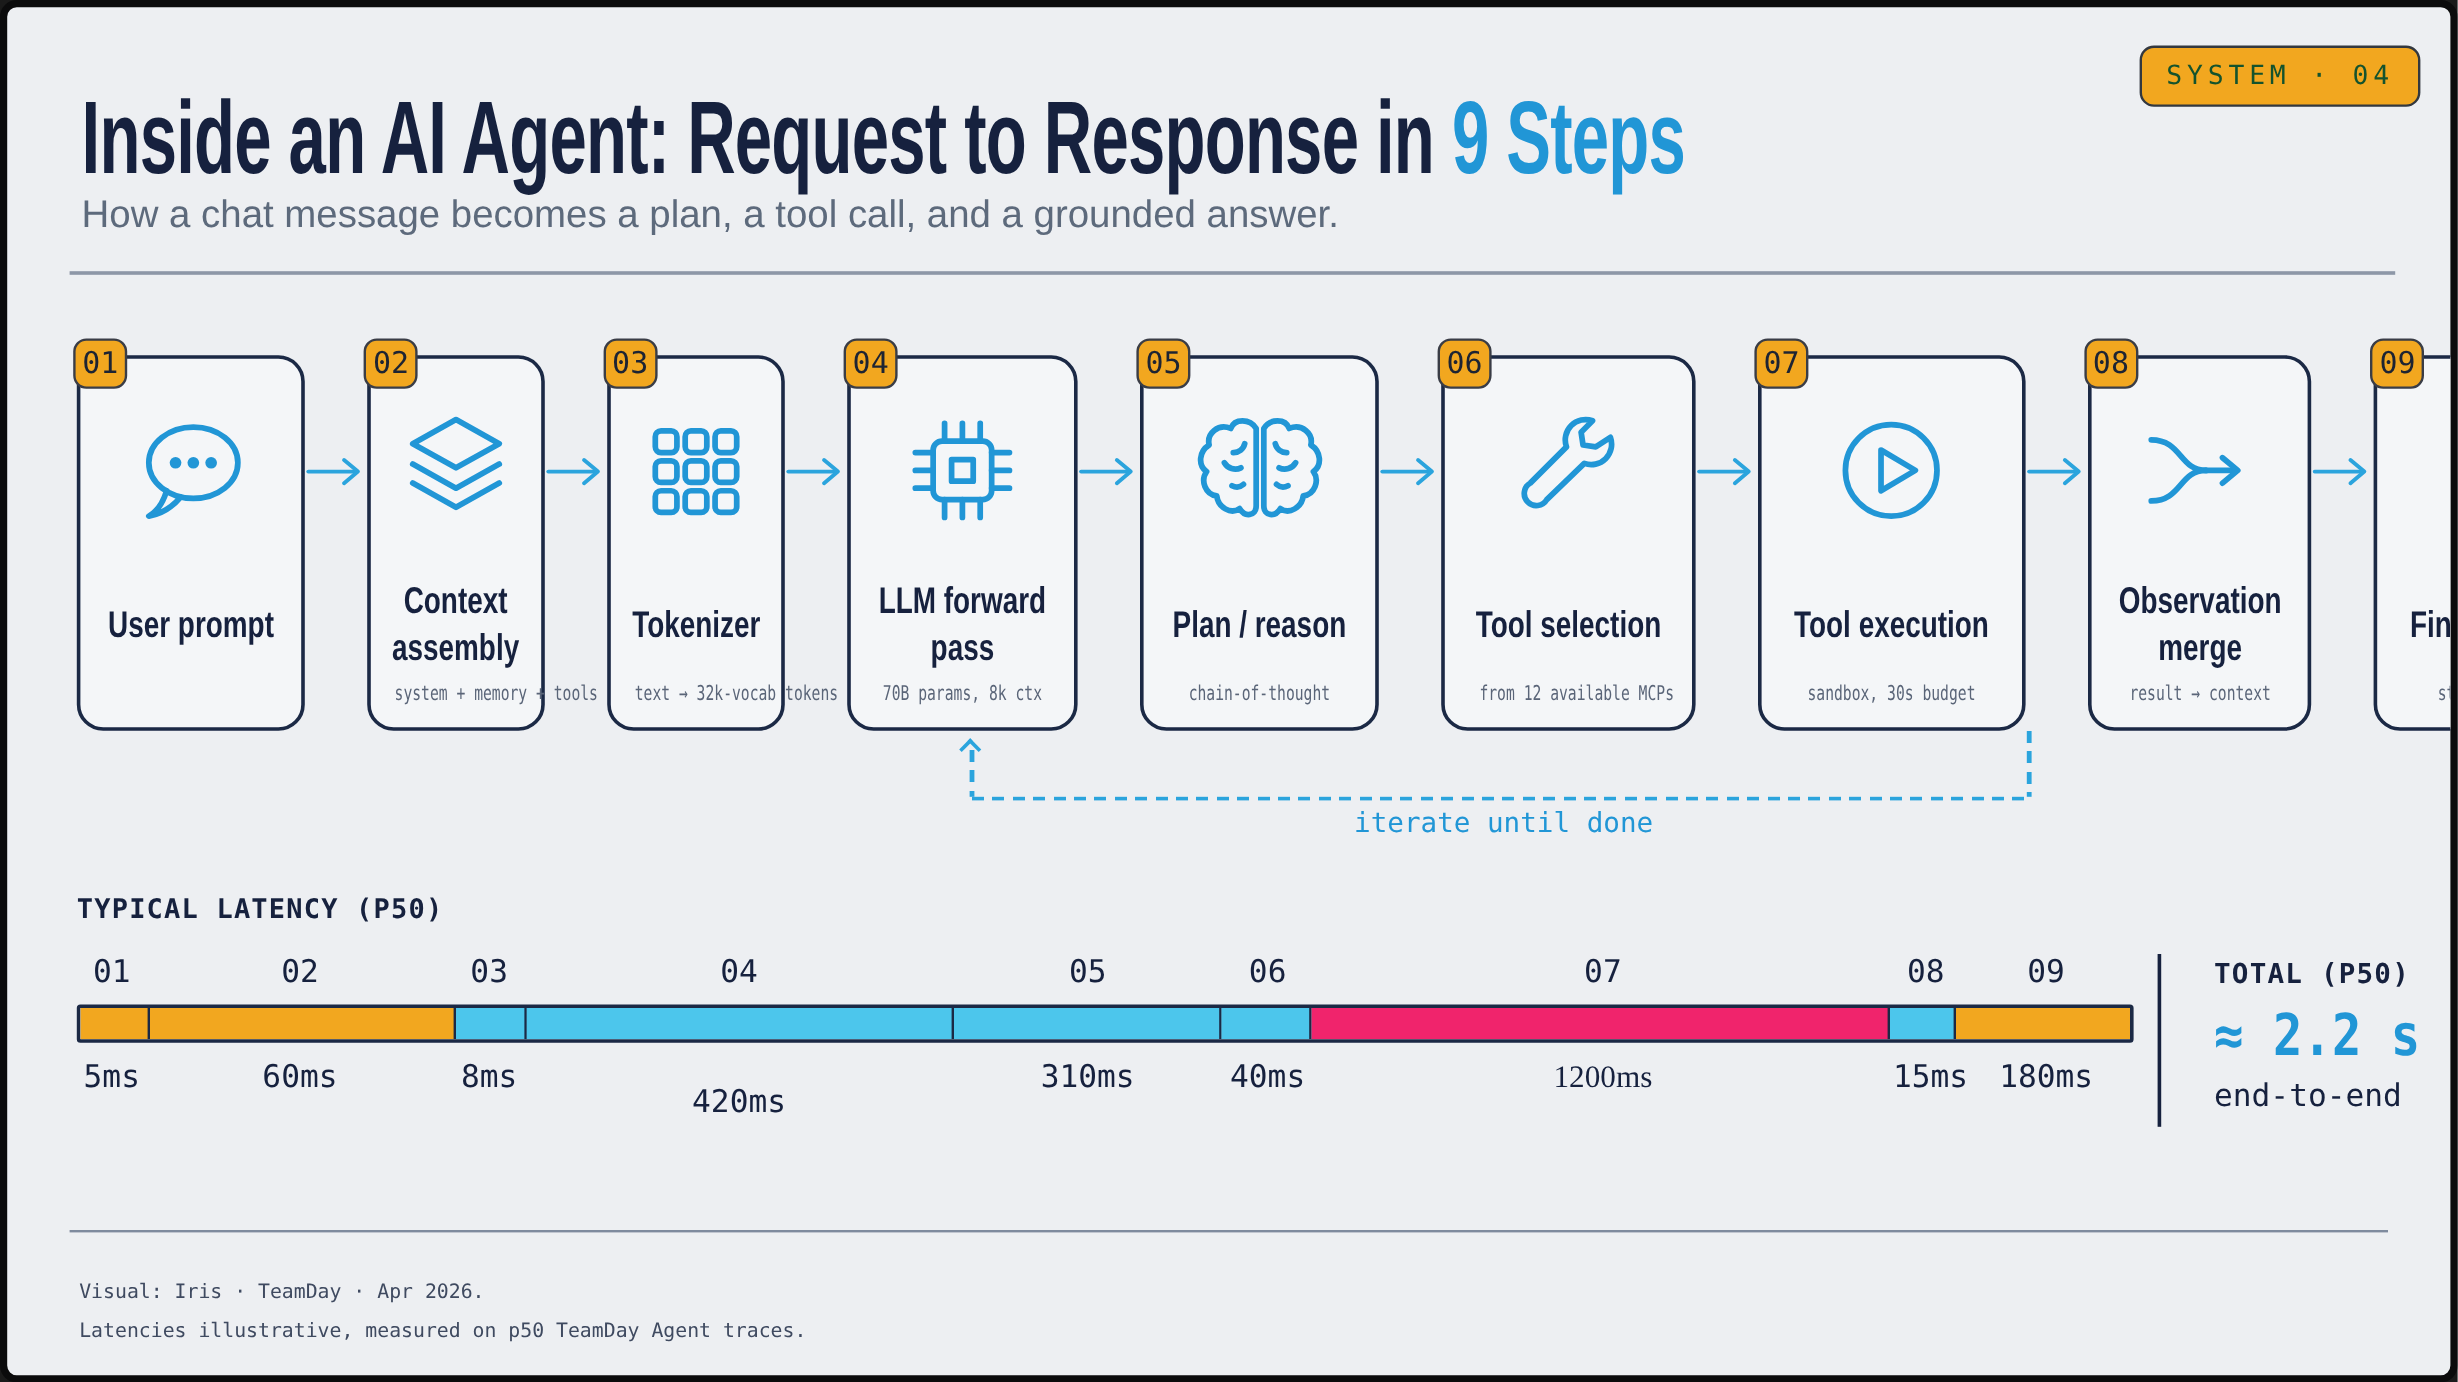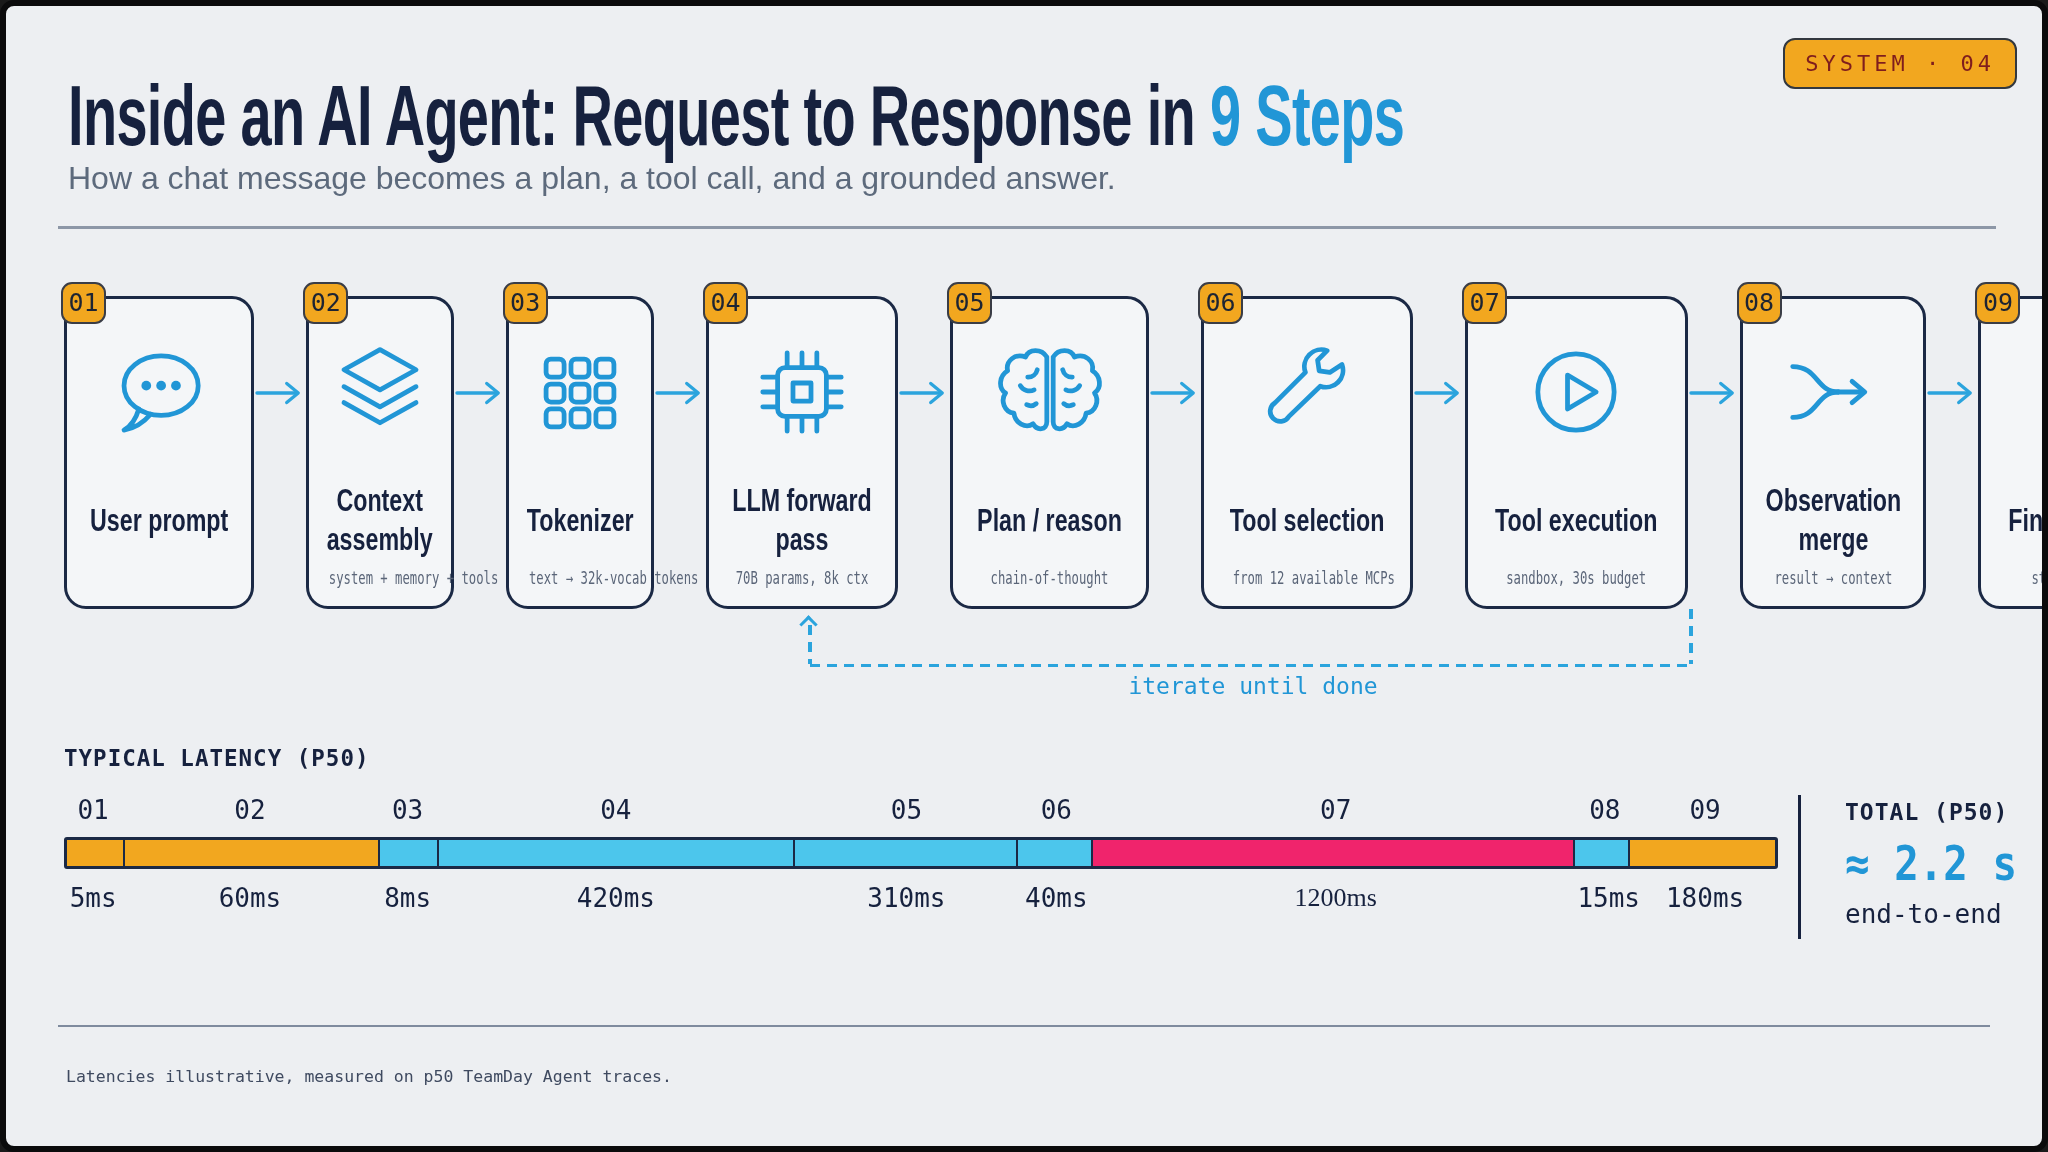--- a/index.html
+++ b/index.html
@@ -10,21 +10,21 @@
   }
   *{box-sizing:border-box}
   body{margin:0;background:#1a1a1a}
   .frame{position:relative;width:2048px;height:1152px;background:var(--bg);
     border:6px solid #0b0b0c;border-radius:14px;overflow:hidden;
     font-family:var(--sans);color:var(--navy)}
   
   .header{padding:44px 60px 0 62px;position:relative}
   .sys-badge{position:absolute;top:32px;right:25px;background:var(--orange);
     border:2.5px solid #33383f;border-radius:12px;padding:11px 20px;
-    font-family:var(--mono);font-size:22px;letter-spacing:4px;color:#7f1d1d;white-space:nowrap}
+    font-family:var(--mono);font-size:22px;letter-spacing:4px;color:#14532d;white-space:nowrap}
   h1{margin:22px 0 0;font-size:86px;font-weight:bold;line-height:1;white-space:pre;
     letter-spacing:-1px;transform:scaleX(.65);transform-origin:left center;width:154%}
   h1 .accent{color:var(--blue)}
   .subtitle{font-size:32px;line-height:1.3;color:#5d6a7c}
   .top-hr{margin:26px -14px 0 -10px;border:0;border-top:3px solid #8d97a7}
   
   .flow-wrap{margin:50px 58px 0}
   .cards{display:flex;align-items:stretch}
   .card{flex:1;margin-top:17px;height:313px;background:#f4f6f8;border:3px solid var(--border-navy);
     border-radius:22px;position:relative;display:flex;flex-direction:column}
@@ -315,37 +315,38 @@
             <div class="seg" style="width: 13.1%; background: rgb(76, 198, 236);"></div>
             <div class="seg" style="width: 4.4%; background: rgb(76, 198, 236);"></div>
             <div class="seg" style="width: 28.2%; background: rgb(240, 36, 108);"></div>
             <div class="seg" style="width: 3.2%; background: rgb(76, 198, 236);"></div>
             <div class="seg" style="width: 8.5%; background: rgb(242, 167, 31);"></div>
           </div>
         <div class="row-ms">
             <div style="width: 3.4%;">5ms</div>
             <div style="width: 14.9%;">60ms</div>
             <div style="width: 3.5%;">8ms</div>
-            <div style="width: 20.8%;">420ms</div>
+            <div style="width: 20.8%; margin-top: 21px;">420ms</div>
             <div style="width: 13.1%;">310ms</div>
             <div style="width: 4.4%;">40ms</div>
             <div style="width: 28.2%; font-family: Liberation Serif, serif;">1200ms</div>
             <div style="width: 3.2%;">15ms</div>
             <div style="width: 8.5%;">180ms</div>
           </div>
       </div>
       <div class="lat-right">
         <div class="t-label">TOTAL (P50)</div>
         <div class="t-value">≈ 2.2 s</div>
         <div class="t-sub">end-to-end</div>
       </div>
     </div>
   </div>
 
   <hr class="foot-hr">
 
   <div class="foot">
     <div class="credits">
+      <div>Visual: Iris · TeamDay · Apr 2026.</div>
       <div>Latencies illustrative, measured on p50 TeamDay Agent traces.</div>
     </div>
   </div>
 
 </div>
 
 </body></html>

